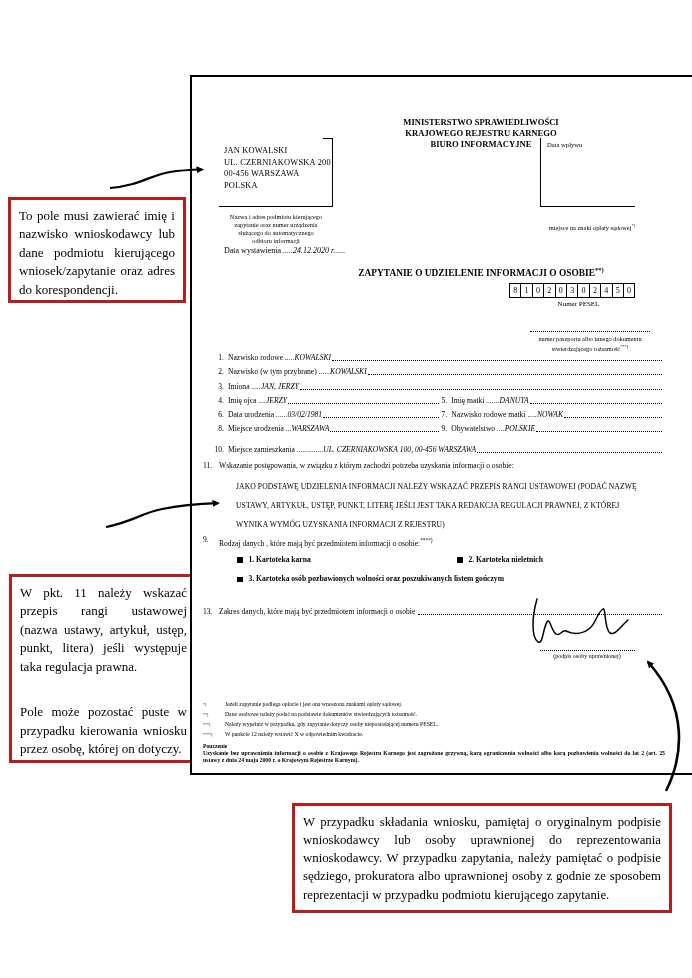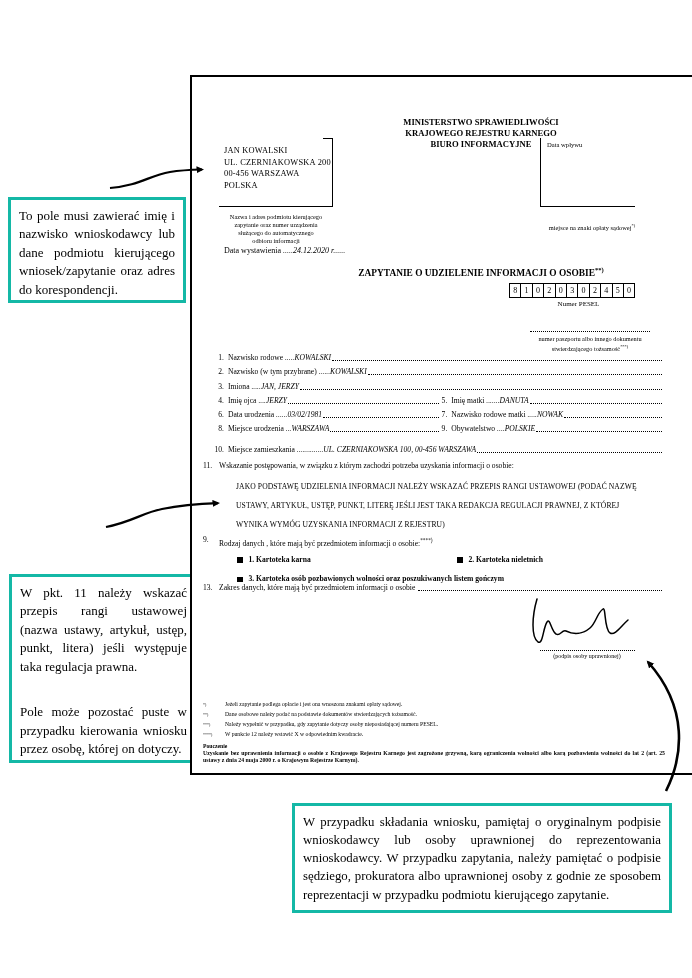--- a/index.html
+++ b/index.html
@@ -2,21 +2,21 @@
 <html><head>
 <meta charset="utf-8">
 <style>
   * { margin:0; padding:0; box-sizing:border-box; }
   html,body { background:#fff; }
   body { width:692px; height:978px; position:relative; overflow:hidden;
          font-family:"Liberation Serif","DejaVu Serif",serif; color:#000; }
   .canvas { position:absolute; inset:0; }
 
   
-  .callout { position:absolute; border:3px solid #14b8a6; background:#fff; padding:7px 8px;
+  .callout { position:absolute; border:3px solid #b91c1c; background:#fff; padding:7px 8px;
              font-size:13px; line-height:1.42; text-align:justify; }
   .callout-1 { left:8px;  top:197px; width:178px; height:106px; }
   .callout-2 { left:9px; top:533px; width:189px; height:189px;margin-top:41px; }
   .callout-2 .gap { margin-top:27px; }
   .callout-3 { left:292px; top:803px; width:380px; height:110px; font-size:12.8px; }
 
   
   .form { position:absolute; left:190px; top:75px; width:582px; height:700px;
           border:2px solid #000; background:#fff; }
   .abs { position:absolute; }
@@ -56,21 +56,21 @@
   .val { white-space:nowrap;font-style:italic; }
 
   .it11-body { margin:3px 0 2px 33px; width:414px; font-size:7.6px; line-height:19px;
                letter-spacing:.1px; }
   .r12 { margin-top:1px; }
   .opt-row { display:flex; margin:8px 0 0 34px; position:relative; }
   .opt { display:flex; align-items:center; font-weight:bold; }
   .opt .sq { width:5.5px; height:5.5px; background:#000; margin-right:6px; flex:none; }
   .opt-first { width:220px; }
   .opt-row.second { margin-top:11px; }
-  .r13 { margin-top:0; }
+  .r13 { margin-top:24px; }
 
   .sig-dots { left:348px; top:573px; width:95px; border-bottom:1.2px dotted #000; height:1px; }
   .sig-cap { left:330px; top:576px; width:130px; text-align:center; font-size:6px; }
 
   .footnotes { left:11px; top:624px; width:462px; font-size:5.7px; line-height:7px; }
   .fn { display:flex; }
   .fn .mk { width:22px; flex:none; }
   .fn sup, sup { font-size:70%; vertical-align:super; }
   .pouczenie { margin-top:2px; font-weight:bold; }
   .pouczenie .ptext { text-align:justify; line-height:7px; font-size:5.8px; }

